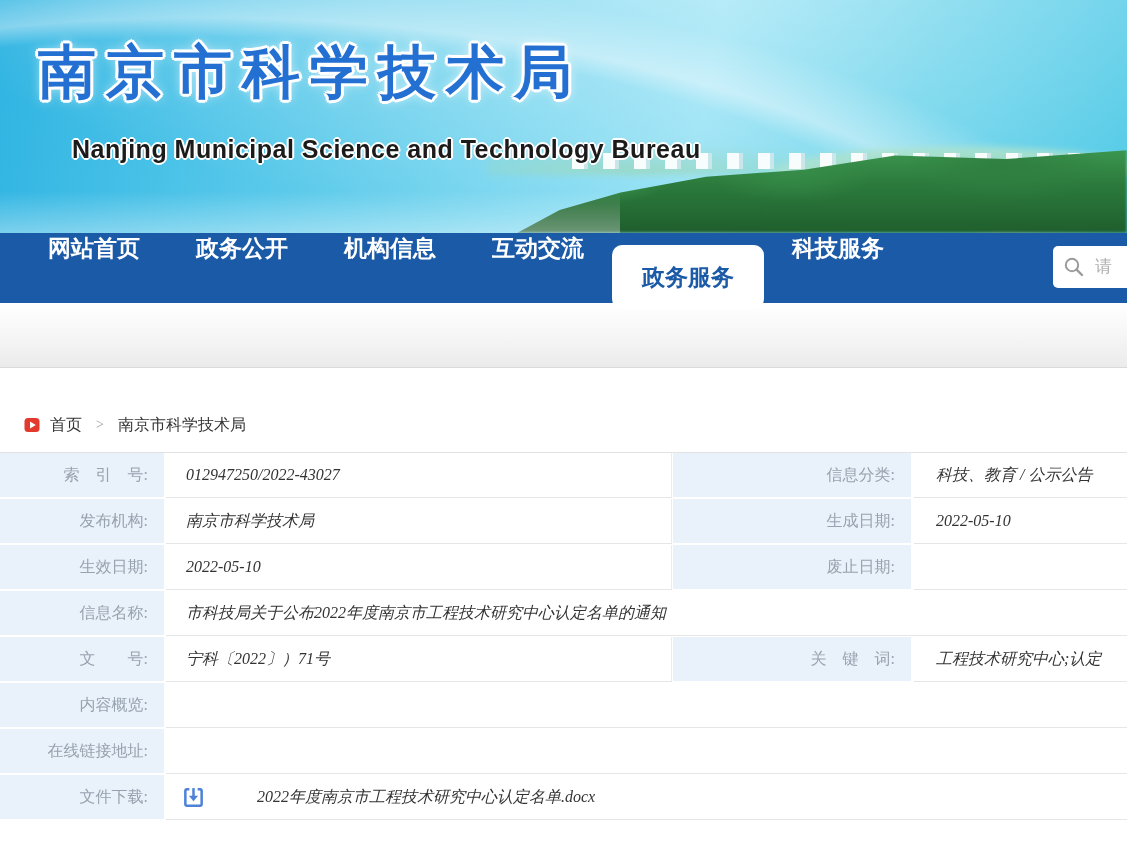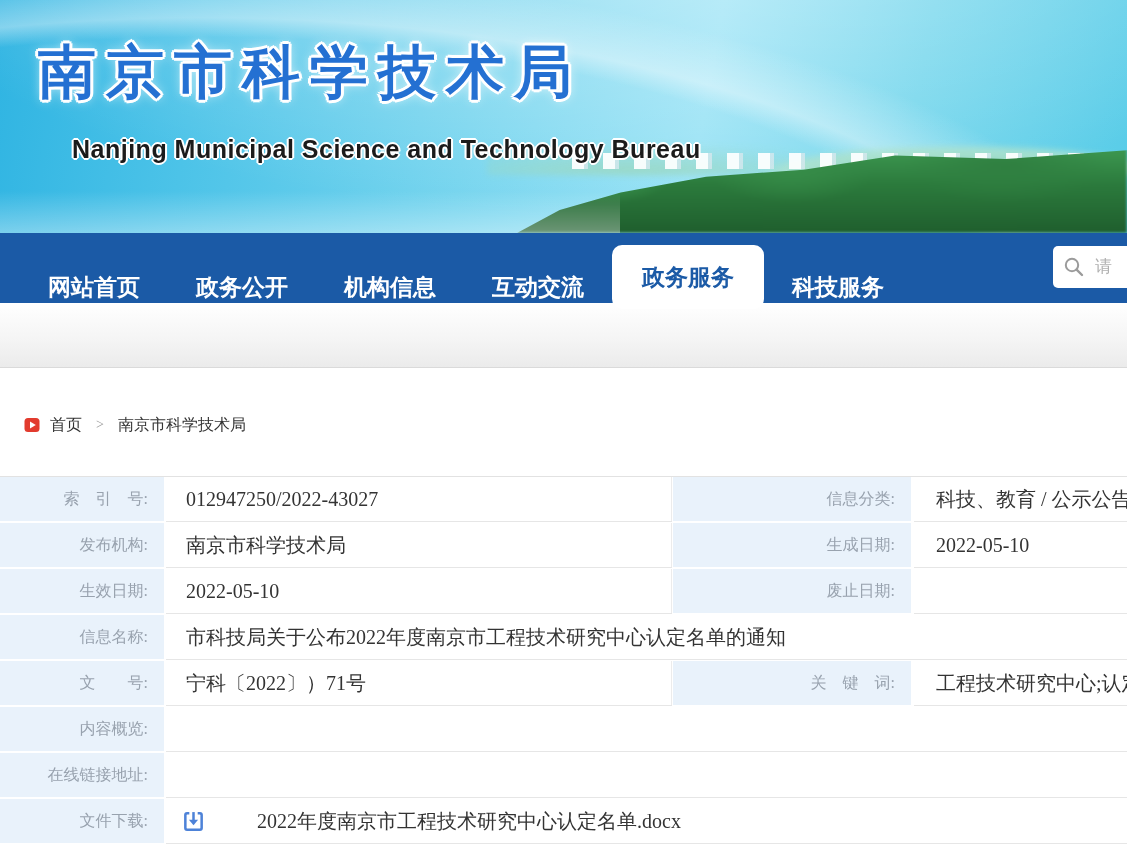--- a/index.html
+++ b/index.html
@@ -35,21 +35,21 @@
     color:#2470d2; letter-spacing:10px; white-space:nowrap;
     text-shadow:3px 0 0 #fff,-3px 0 0 #fff,0 3px 0 #fff,0 -3px 0 #fff,
       2px 2px 0 #fff,-2px -2px 0 #fff,2px -2px 0 #fff,-2px 2px 0 #fff,0 0 12px rgba(255,255,255,.9); }
   .title-en { position:absolute; left:72px; top:135px; font-size:25px; font-weight:bold;
     color:#1b1b1b; letter-spacing:.5px; white-space:nowrap;
     text-shadow:2px 0 0 #fff,-2px 0 0 #fff,0 2px 0 #fff,0 -2px 0 #fff,
       1px 1px 0 #fff,-1px -1px 0 #fff,1px -1px 0 #fff,-1px 1px 0 #fff; }
 
   
   .navbar { position:relative; width:1127px; height:70px; background:#1b5aa6; z-index:5; }
-  .nav-items { display:flex; align-items:flex-end; height:70px; padding-left:20px; }
+  .nav-items { display:flex; align-items:flex-start; height:70px; padding-left:20px; }
   .nav-item { display:flex; align-items:center; padding:0 28px; color:#fff;
     font-size:23px; font-weight:bold; cursor:pointer; white-space:nowrap; }
   .nav-item.active { background:#fff; color:#1b5aa6; border-radius:10px;
     height:64px; margin-top:12px; align-self:flex-start; padding:0 30px; z-index:6; }
   .search-box { position:absolute; left:1053px; top:13px; width:220px; height:42px;
     background:#fff; border-radius:5px; display:flex; align-items:center; padding:0 10px; }
   .search-box svg { flex:0 0 auto; }
   .search-input { border:none; outline:none; flex:1; margin-left:10px; font-size:17px;
     color:#444; font-family:"Liberation Sans",sans-serif; }
   .search-input::placeholder { color:#b0b0b0; }
@@ -60,30 +60,30 @@
     border-bottom:1px solid #dadada; }
 
   
   .breadcrumb { display:flex; align-items:center; padding:46px 0 0 24px; height:68px;
     font-family:"Liberation Serif","DejaVu Serif",serif; font-size:16px; color:#333; }
   .breadcrumb .crumb-icon { display:inline-flex; margin-right:10px; }
   .breadcrumb .sep { color:#999; margin:0 14px; font-size:14px; }
   .breadcrumb .home { cursor:pointer; }
 
   
-  .info-table { margin-top:40px; border-top:1px solid #e2e2e2;text-align:right; }
+  .info-table { margin-top:16px; border-top:1px solid #e2e2e2;text-align:right; }
   .row { display:flex; height:44px; margin-bottom:2px; }
   .cell-label { width:164px; background:#e9f2fb; color:#98a2ae;
     display:flex; align-items:center; justify-content:flex-end; padding-right:16px;
     font-family:"Liberation Serif","DejaVu Serif",serif; font-size:16px; margin-right:2px;
     white-space:nowrap; }
   .cell-label.l2 { width:238px; margin-left:1px; margin-right:3px; }
   .cell-value { background:#fff; display:flex; align-items:center; padding-left:20px;
-    font-family:"Liberation Serif","DejaVu Serif",serif; font-size:20px; color:#333;
-    box-shadow:0 1px 0 #e6e6e6; white-space:nowrap; overflow:hidden; }
+    font-family:"Liberation Serif","DejaVu Serif",serif; font-size:16px; color:#333;
+    box-shadow:0 1px 0 #e6e6e6; white-space:nowrap; overflow:hidden;font-style:italic; }
   .cell-value.v1 { flex:0 0 506px; border-right:1px solid #ececec; }
   .cell-value.v2 { flex:1; padding-left:22px; }
   .cell-value.vfull { flex:1; }
   .file-link { display:flex; align-items:center; cursor:pointer; }
   .file-link svg { margin-left:-4px; }
   .file-name { margin-left:52px; color:#333; }
 </style>
 </head>
 <body>
 

